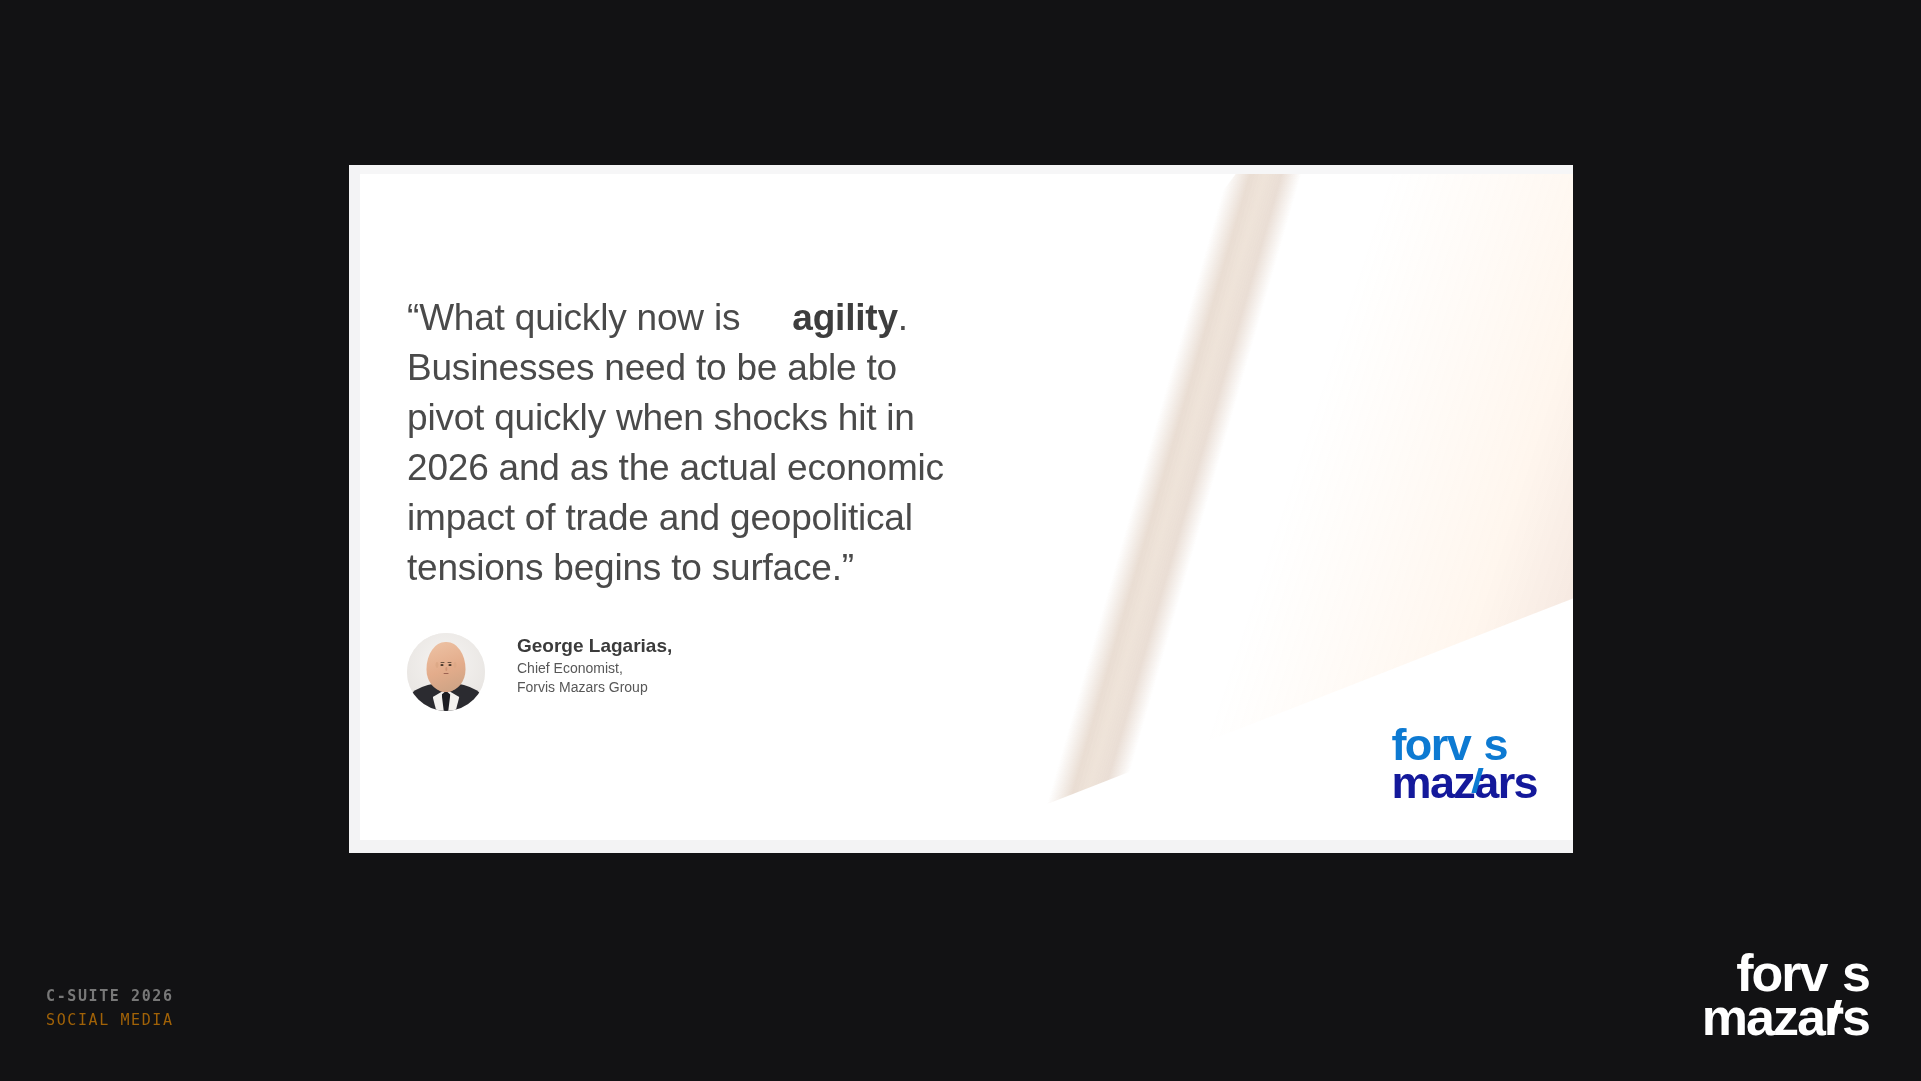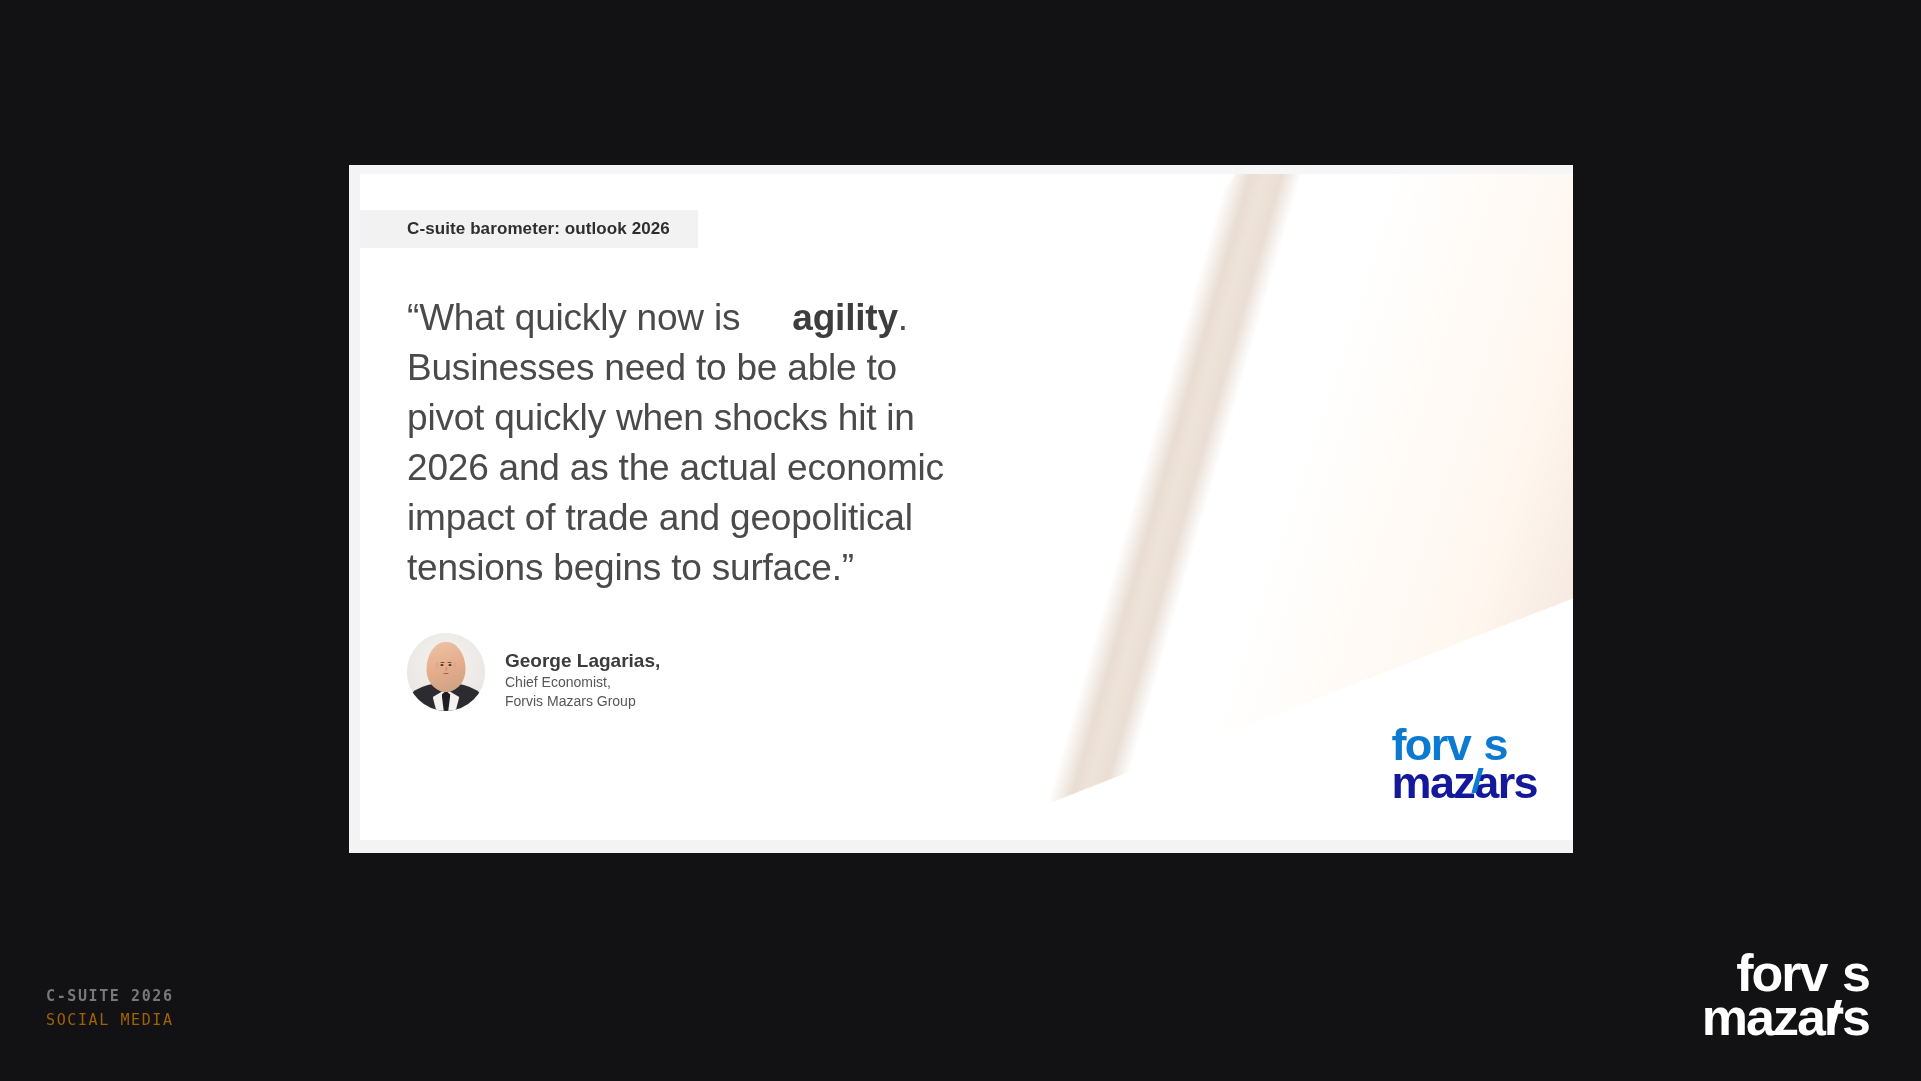--- a/index.html
+++ b/index.html
@@ -178,22 +178,22 @@
     font-weight: 300;
     letter-spacing: -0.2px;
   }
   .quote b { font-weight: bold; color: #3d3d3d; margin-left: 42px; }
 
   .attribution {
     position: absolute;
     left: 58px;
     top: 468px;
     display: flex;
-    align-items: flex-end;
-    gap: 20px;
+    align-items: flex-start;
+    gap: 32px;
   }
 
   
   .avatar {
     width: 78px;
     height: 78px;
     border-radius: 50%;
     overflow: hidden;
     position: relative;
     background: #f0eeec;
@@ -342,21 +342,20 @@
       <div class="photo-shade"></div>
       <div class="photo-track"></div>
     </div>
 
     <div class="slide-top-strip"></div>
     <div class="slide-gutter"></div>
     <div class="slide-footer-strip"></div>
 
     <div class="content">
 
-      <div class="kicker">C-suite barometer: outlook 2026</div>
 
       <div class="quote"><span>“</span><span>What quickly now is </span><b>agility</b><span>. Businesses need to be able to pivot quickly when shocks hit in 2026 and as the actual economic impact of trade and geopolitical tensions begins to surface.</span><span>”</span></div>
 
       <div class="attribution">
         <div class="avatar">
           <div class="av-bg"></div>
           <div class="av-shoulders"></div>
           <div class="av-shirt"></div>
           <div class="av-tie"></div>
           <div class="av-neck"></div>

